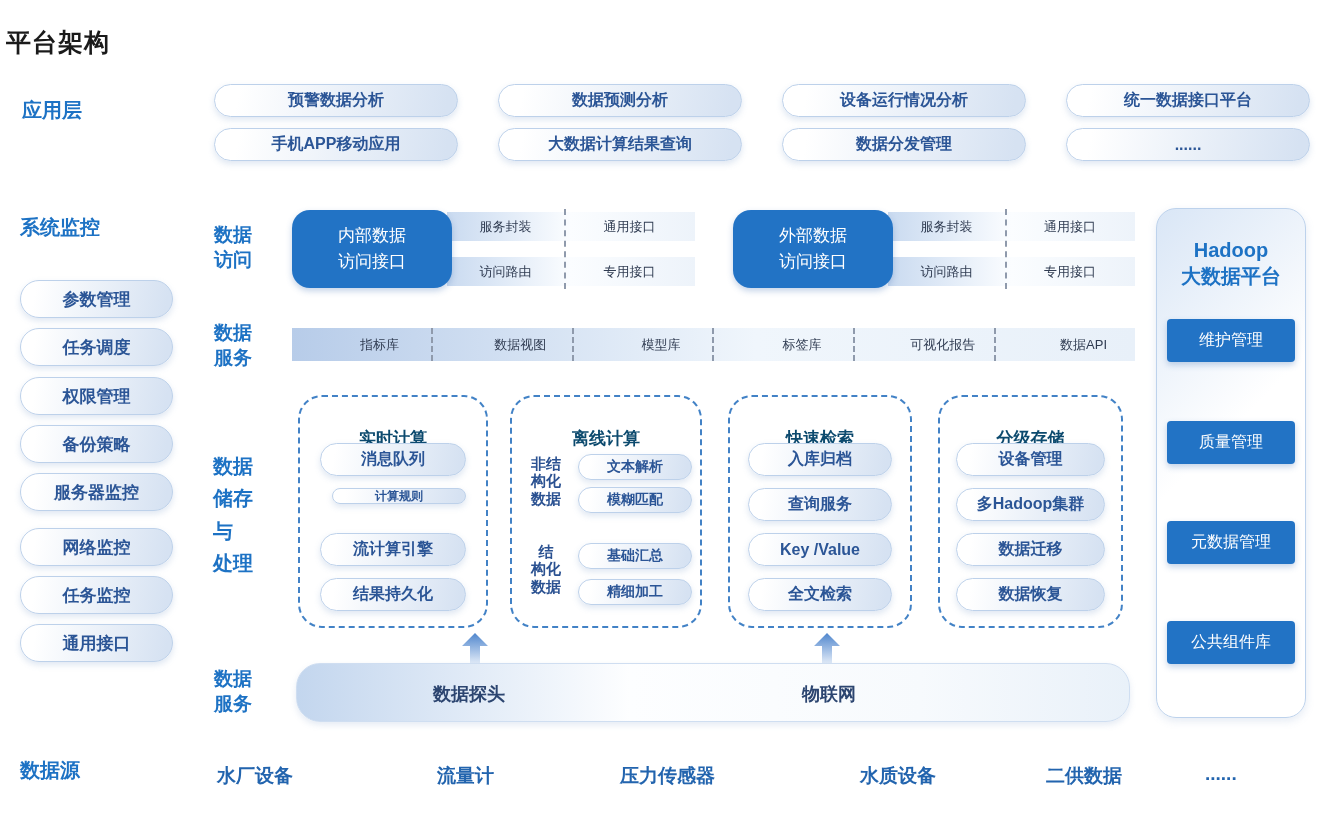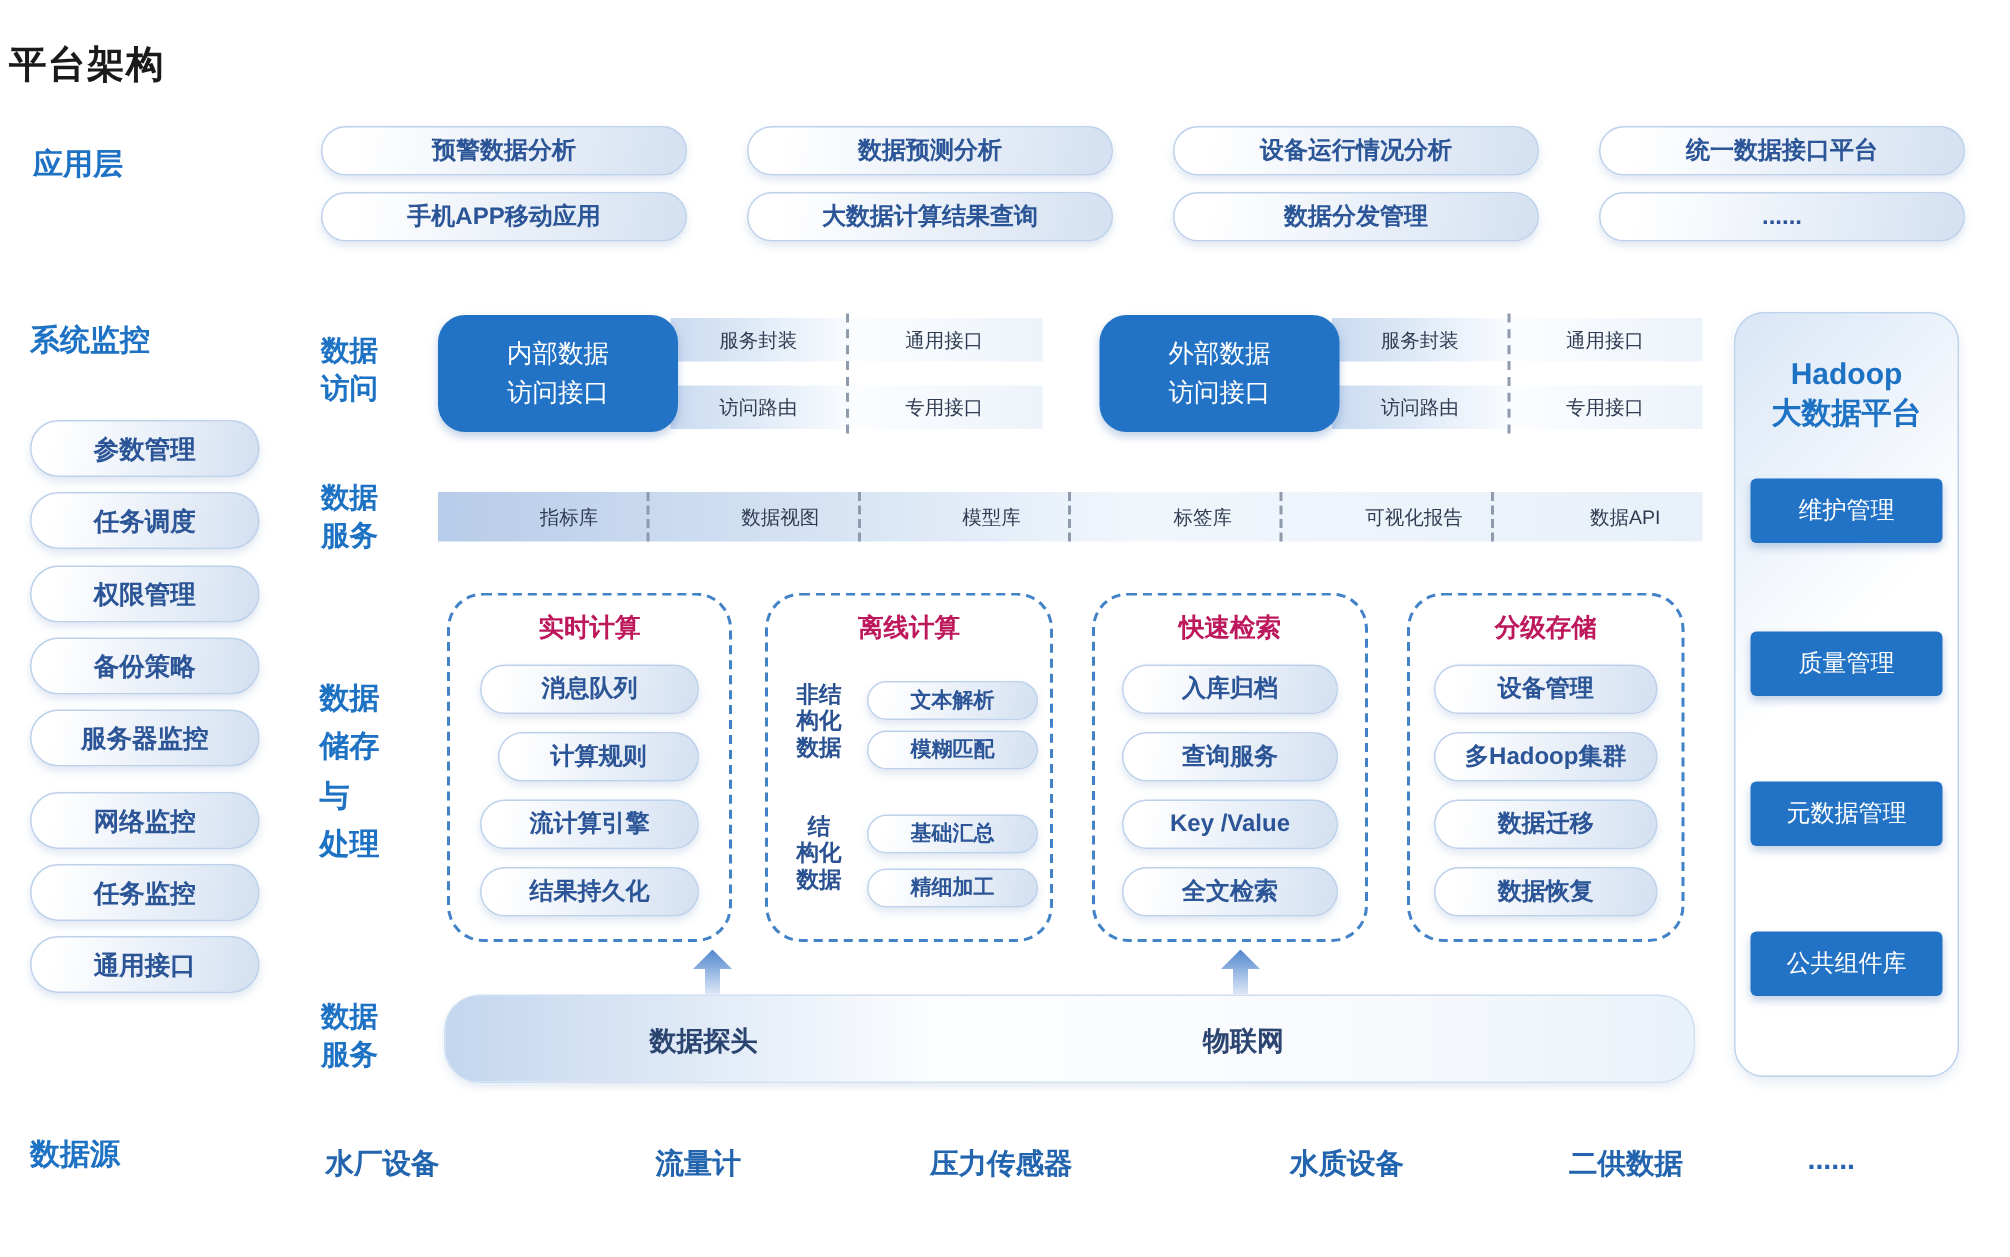--- a/index.html
+++ b/index.html
@@ -30,21 +30,21 @@
   }
   .acc-cell{display:flex;align-items:center;justify-content:center;font-size:13px;color:#303c52;}
   .dash-v{border-left:2px dashed #8f9aac;z-index:1;}
   .svc-bar{
     background:linear-gradient(90deg,#b7cce9 0%,#f0f6fc 55%,#e8f0f9 100%);
     display:flex;align-items:stretch;
   }
   .svc-cell{flex:1;display:flex;align-items:center;justify-content:center;font-size:13px;color:#303c52;padding-left:36px;}
   .svc-cell + .svc-cell{border-left:2px dashed #8f9aac;}
   .dashed-box{border:2px dashed #4282c6;border-radius:24px;box-sizing:border-box;}
-  .box-title{color:#be185d;font-weight:700;font-size:17px;text-align:center;}
+  .box-title{color:#0c4a6e;font-weight:700;font-size:17px;text-align:center;margin-top:20px;}
   .sub-label{color:#2a5191;font-weight:700;font-size:15px;white-space:pre-line;line-height:1.16;text-align:center;}
   .small-pill{font-size:14px;font-weight:600;}
   .bar-big{
     border:1px solid #cfdef1;border-radius:16px;
     background:linear-gradient(90deg,#c3d6ee 0%,#fdfeff 40%,#f7fafd 75%,#e9f1f9 100%);
     box-shadow:0 3px 6px rgba(110,145,195,0.18);
   }
   .bar-label{color:#2c4570;font-weight:700;font-size:18px;}
   .hd-panel{
     border:1px solid #bdd2ec;border-radius:20px;
@@ -125,21 +125,21 @@
   </div>
 
   <div class="abs sec-label" style="left:213px;top:450px;line-height:1.62;">数据
 储存
 与
 处理</div>
 
   <div class="abs dashed-box" style="left:298px;top:395px;width:190px;height:233px;">
     <div class="abs box-title" style="left:0;right:0;top:10px;">实时计算</div>
     <div class="abs pill" style="left:20px;top:46px;right:20px;height:33px;font-size:16px;">消息队列</div>
-    <div class="abs pill" style="left:32px;top:91px;right:20px;height:33px;font-size:16px;">计算规则</div>
+    <div class="abs pill" style="left:32px;top:91px;right:20px;height:16px;font-size:12px;">计算规则</div>
     <div class="abs pill" style="left:20px;top:136px;right:20px;height:33px;font-size:16px;">流计算引擎</div>
     <div class="abs pill" style="left:20px;top:181px;right:20px;height:33px;font-size:16px;">结果持久化</div>
   </div>
 
   <div class="abs dashed-box" style="left:510px;top:395px;width:192px;height:233px;">
     <div class="abs box-title" style="left:0;right:0;top:10px;">离线计算</div>
     <div class="abs sub-label" style="left:6px;top:58px;width:56px;">非结
 构化
 数据</div>
     <div class="abs pill small-pill" style="left:66px;top:57px;width:114px;height:26px;">文本解析</div>

